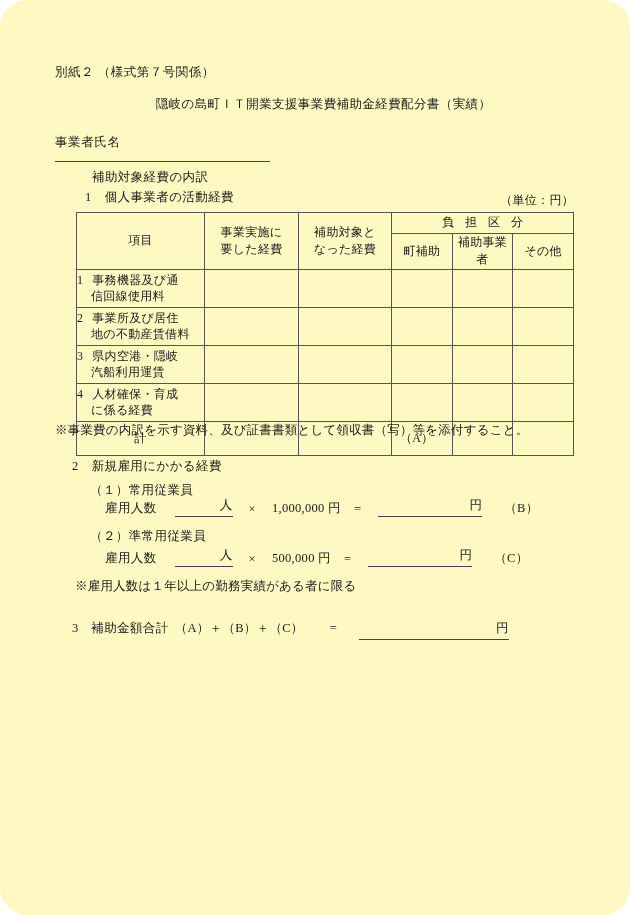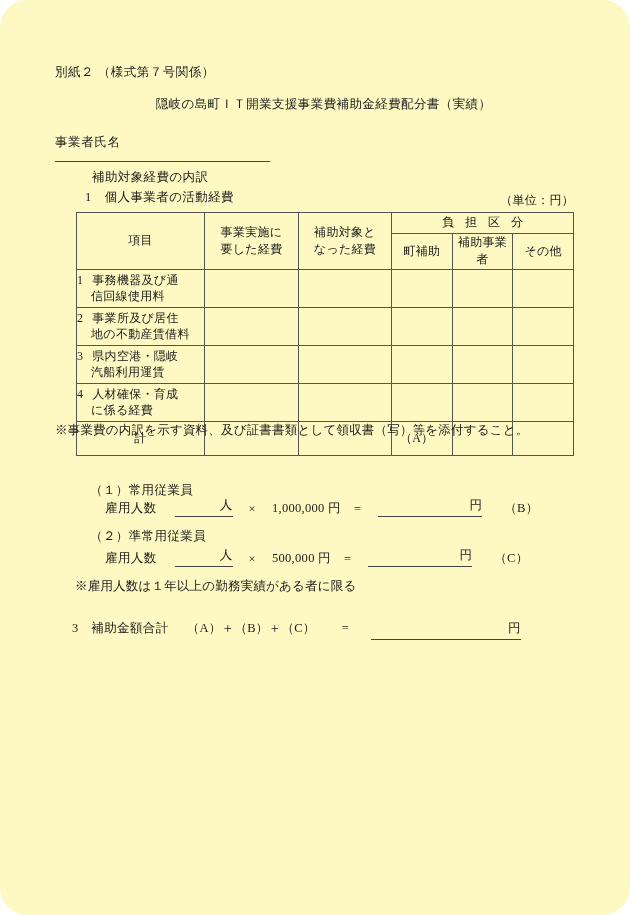--- a/index.html
+++ b/index.html
@@ -221,21 +221,21 @@
   .sec3-row {
     position: absolute;
     left: 72px;
     top: 620px;
     display: flex;
     align-items: baseline;
     font-size: 12.5px;
     white-space: nowrap;
   }
   .sec3-row .num { margin-right: 13px; }
-  .sec3-row .s3-label { letter-spacing: 0.4px; margin-right: 18px; }
+  .sec3-row .s3-label { letter-spacing: 0.4px; margin-right: 6px; }
   .sec3-row .formula { letter-spacing: 0.3px; }
   .sec3-row .eqsign { margin: 0 22px 0 26px; }
   .grand-blank {
     display: inline-block;
     min-width: 150px;
     border-bottom: 1px solid #444;
     text-align: right;
     padding-bottom: 2px;
     letter-spacing: 0.3px;
   }
@@ -334,20 +334,23 @@
         <td class="blank-cell"></td>
         <td class="marker-cell">（A）</td>
         <td class="blank-cell"></td>
         <td class="blank-cell"></td>
       </tr>
     </tbody>
   </table>
 
   <div class="table-note">※事業費の内訳を示す資料、及び証書書類として領収書（写）等を添付すること。</div>
 
+  <div class="sec2-heading">
+    <span class="num">2</span><span>新規雇用にかかる経費</span>
+  </div>
 
   <div class="sub-head a">（１）常用従業員</div>
 
   <div class="calc-row a">
     <span class="calc-label">雇用人数</span>
     <span class="count-blank"><span></span><span>人</span></span>
     <span class="op mult">×</span>
     <span class="amount">1,000,000 円</span>
     <span class="op">=</span>
     <span class="result-blank"><span></span><span>円</span></span>

